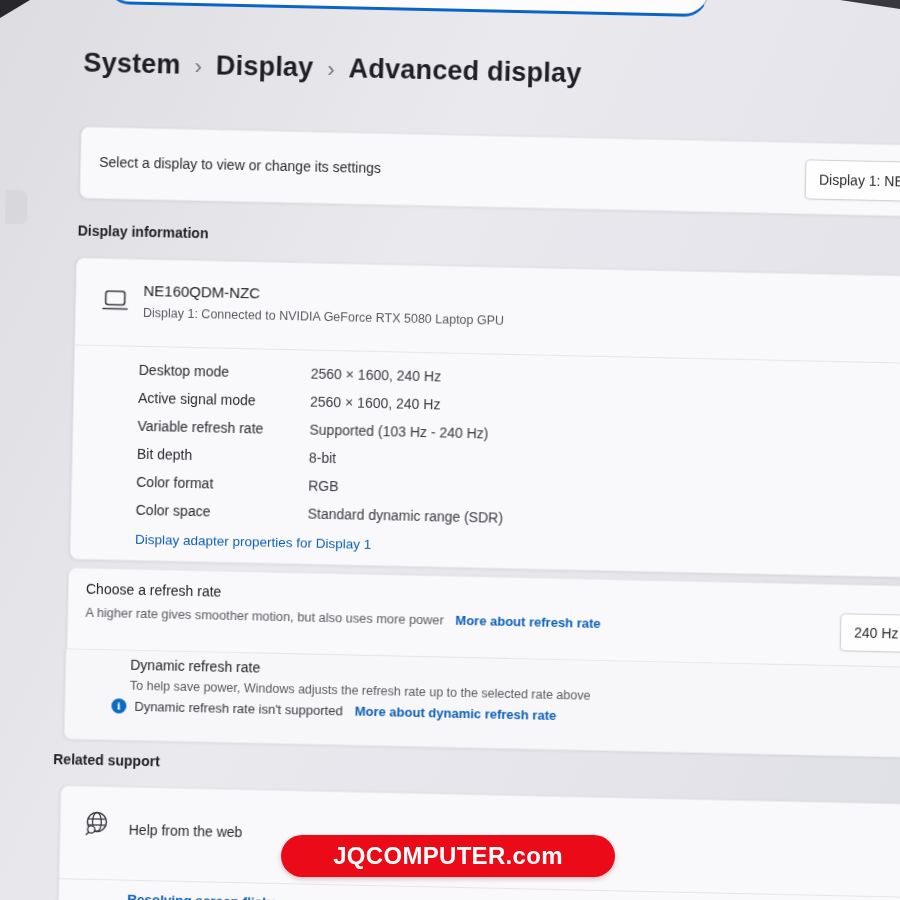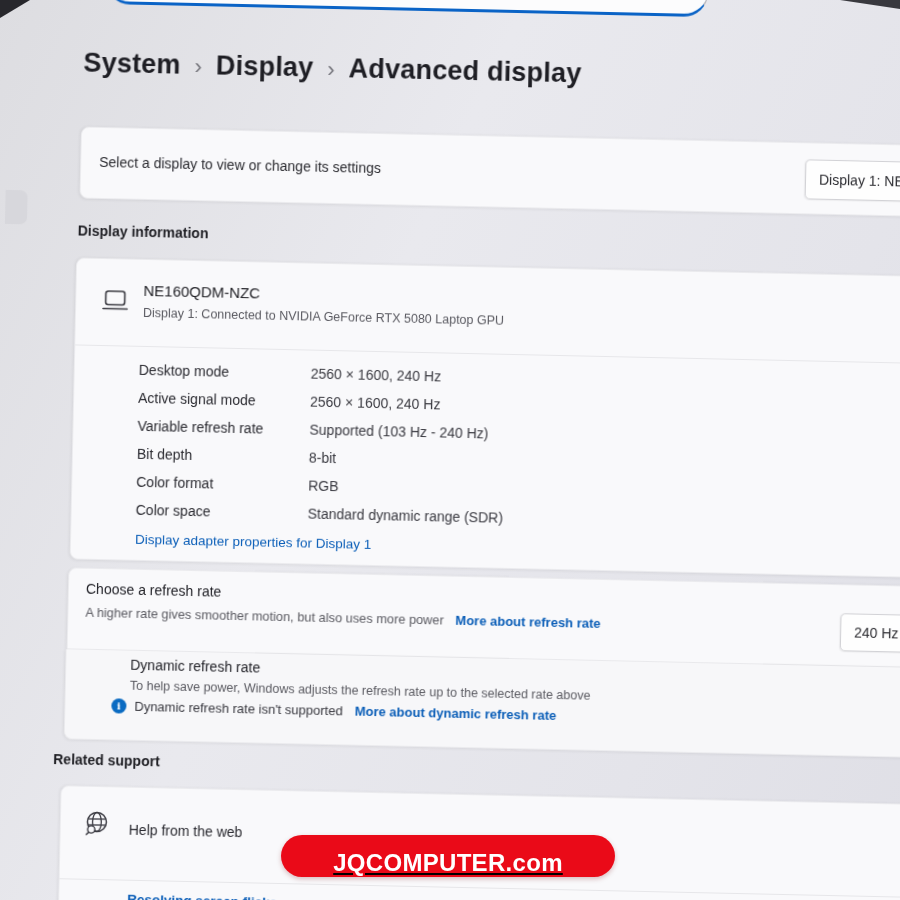--- a/index.html
+++ b/index.html
@@ -87,23 +87,22 @@
   .left-tab{position:absolute;left:0;top:222px;width:22px;height:34px;background:#d7d7dc;border-radius:0 7px 7px 0;}
   
   .corner-tl{position:absolute;left:0;top:0;width:30px;height:18px;
     background:#17171c;clip-path:polygon(0 0,100% 0,0 100%);opacity:.92;}
   .corner-tr{position:absolute;right:0;top:0;width:60px;height:9px;
     background:#1a1a20;clip-path:polygon(0 0,100% 0,100% 100%);opacity:.85;}
   .vignette{position:absolute;inset:0;pointer-events:none;
     background:radial-gradient(130% 120% at 50% 42%,rgba(0,0,0,0) 62%,rgba(30,30,40,.10) 100%);}
   .watermark{
     position:absolute;left:281px;top:835px;width:334px;height:42px;border-radius:21px;
-    background:#ea0a18;display:flex;align-items:flex-end;justify-content:center;
+    background:#ea0a18;display:flex;align-items:center;justify-content:center;
     box-shadow:0 2px 5px rgba(120,0,10,.25);
-    text-decoration:underline;
   }
   .watermark span{color:#fff;font-weight:800;font-size:24px;letter-spacing:.3px;}
   svg{display:block;}
 </style>
 </head>
 <body>
 
 <div class="screen">
 
   <div class="search-pill">

